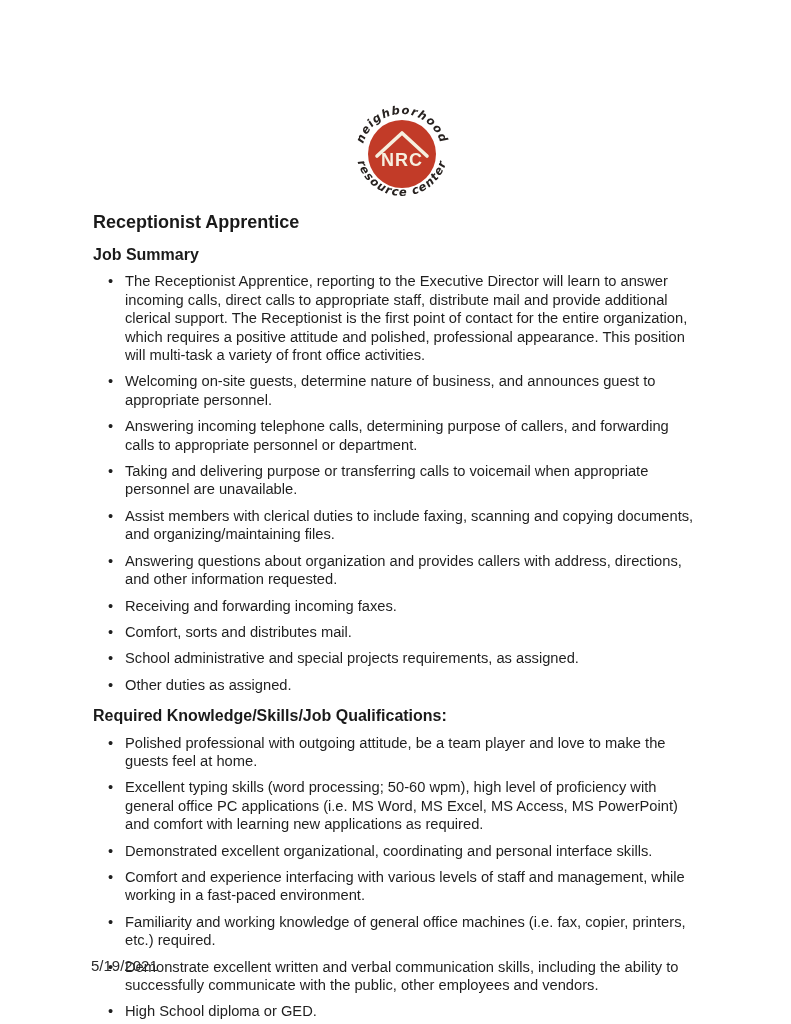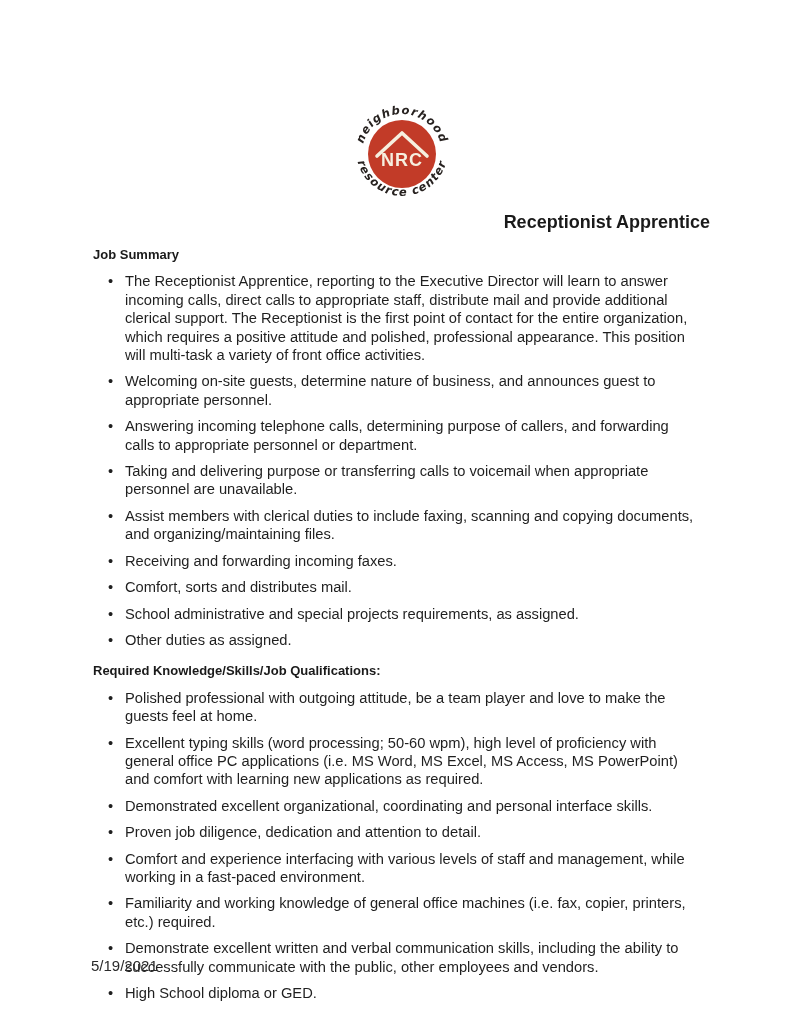--- a/index.html
+++ b/index.html
@@ -27,27 +27,27 @@
   }
   .logo-arc {
     font-family: "DejaVu Sans", sans-serif;
     font-size: 11.5px; font-weight: bold; font-style: italic;
     letter-spacing: 1.2px; text-anchor: middle;
   }
   h1.doc-title {
     font-size: 18px;
     line-height: 22px;
     font-weight: bold;
-    text-align: right;
+    text-align: left;
     margin: 13px 0 8px 0;
     color: #1a1a1a;
   }
   section { margin: 0; }
   h2.sec-heading {
-    font-size: 13px;
+    font-size: 16px;
     line-height: 18.4px;
     font-weight: bold;
     margin: 13px 0 0 0;
     color: #1a1a1a;
   }
   ul.bullets { list-style: none; margin: 0; padding: 0; }
   ul.bullets li {
     position: relative;
     padding-left: 24px;
     margin: 8px;
@@ -98,34 +98,34 @@
       <li>The Receptionist Apprentice, reporting to the Executive Director will learn to answer incoming calls, direct calls to appropriate staff, distribute mail and provide additional clerical support. The Receptionist is the first point of contact for the entire organization, which requires a positive attitude and polished, professional appearance. This position will multi-task a variety of front office activities.</li>
     </ul>
   </section>
 
   <section>
     <ul class="bullets">
       <li>Welcoming on-site guests, determine nature of business, and announces guest to appropriate personnel.</li>
       <li>Answering incoming telephone calls, determining purpose of callers, and forwarding calls to appropriate personnel or department.</li>
       <li>Taking and delivering purpose or transferring calls to voicemail when appropriate personnel are unavailable.</li>
       <li>Assist members with clerical duties to include faxing, scanning and copying documents, and organizing/maintaining files.</li>
+      <li>Answering questions about organization and provides callers with address, directions, and other information requested.</li>
       <li>Receiving and forwarding incoming faxes.</li>
       <li>Comfort, sorts and distributes mail.</li>
       <li>School administrative and special projects requirements, as assigned.</li>
       <li>Other duties as assigned.</li>
     </ul>
   </section>
 
   <section>
     <h2 class="sec-heading">Required Knowledge/Skills/Job Qualifications:</h2>
     <ul class="bullets">
       <li>Polished professional with outgoing attitude, be a team player and love to make the guests feel at home.</li>
       <li>Excellent typing skills (word processing; 50-60 wpm), high level of proficiency with general office PC applications (i.e. MS Word, MS Excel, MS Access, MS PowerPoint) and comfort with learning new applications as required.</li>
       <li>Demonstrated excellent organizational, coordinating and personal interface skills.</li>
-      <li>Proven job diligence, dedication and attention to detail.</li>
       <li>Comfort and experience interfacing with various levels of staff and management, while working in a fast-paced environment.</li>
       <li>Familiarity and working knowledge of general office machines (i.e. fax, copier, printers, etc.) required.</li>
       <li>Demonstrate excellent written and verbal communication skills, including the ability to successfully communicate with the public, other employees and vendors.</li>
       <li>High School diploma or GED.</li>
     </ul>
   </section>
 
   <div class="footer-date">5/19/2021</div>
 
 </div>

